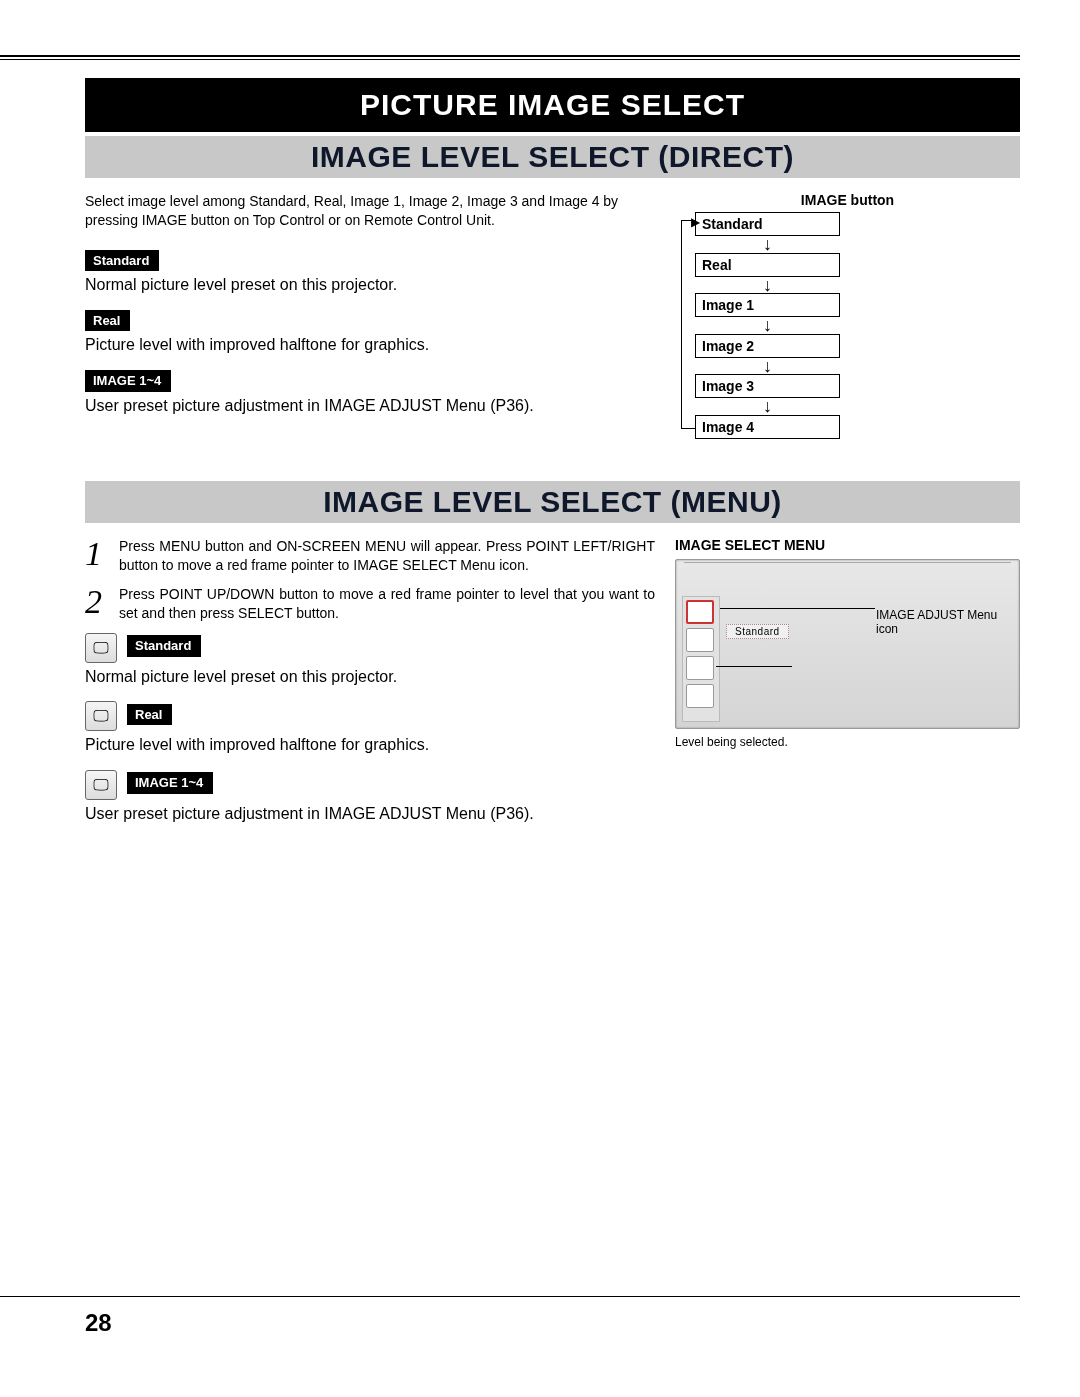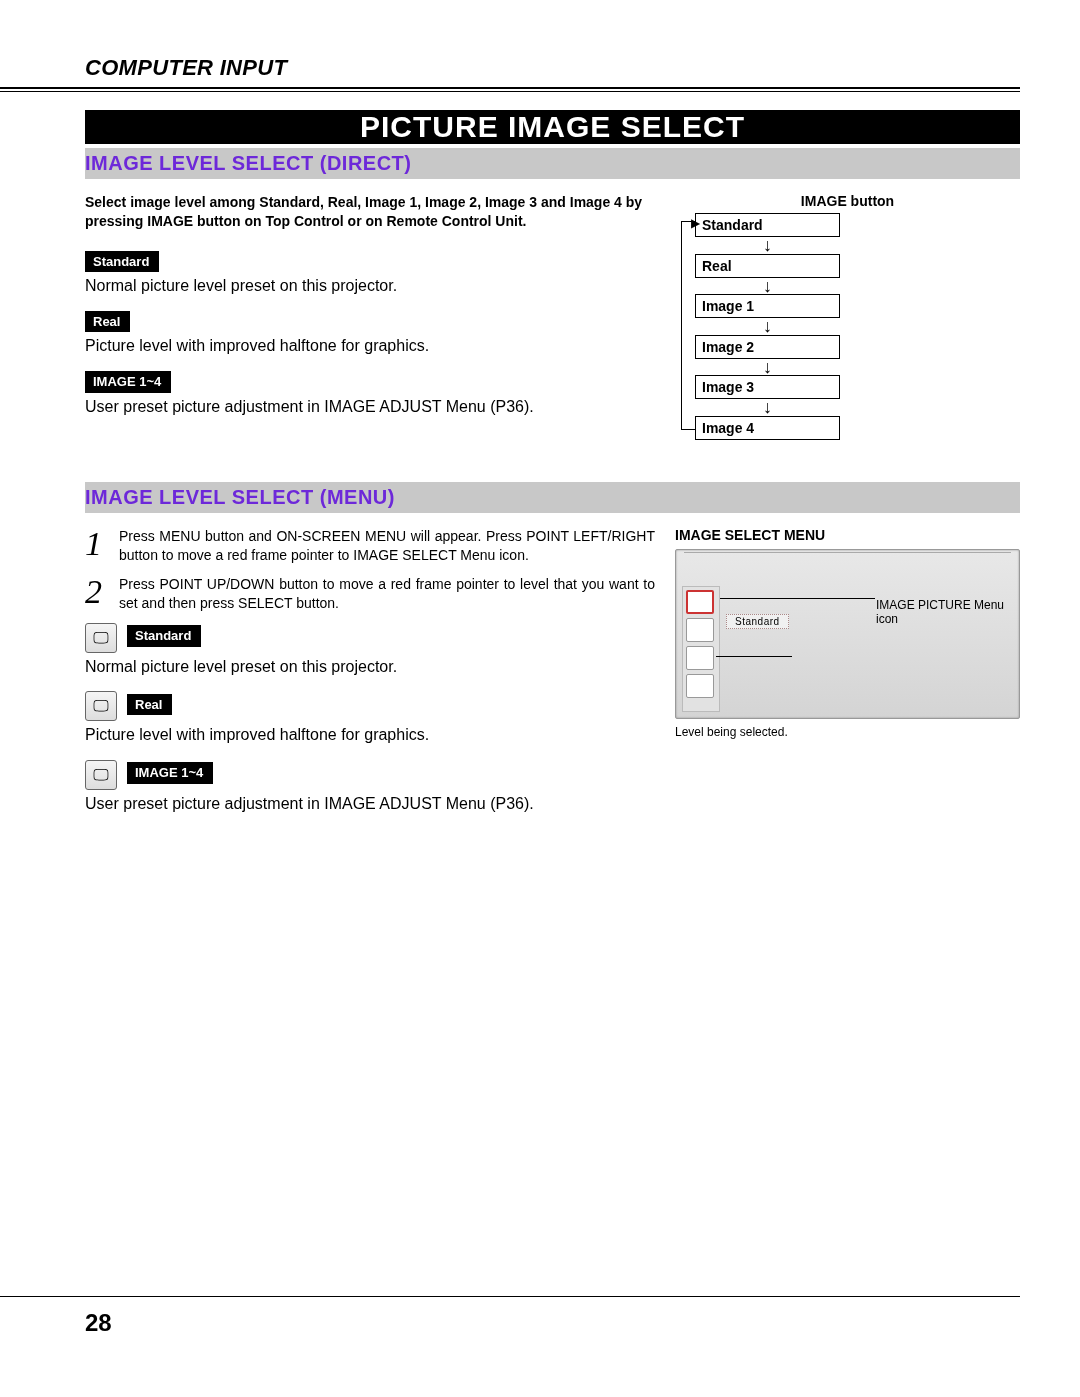--- a/index.html
+++ b/index.html
@@ -32,47 +32,47 @@
     margin-right: 0;
     margin-bottom: 18px;
   }
   .black-bar {
     background: #000;
     color: #fff;
     text-align: center;
     font-size: 30px;
     font-weight: bold;
     letter-spacing: 1px;
-    padding: 0 0;
+    padding: 10px 0;
     margin-bottom: 4px;
   }
   .gray-bar {
     background: #c8c8c8;
-    color: #6d28d9;
-    text-align: left;
-    font-size: 20px;
+    color: #0f172a;
+    text-align: center;
+    font-size: 30px;
     font-weight: bold;
     padding: 4px 0;
     margin-bottom: 14px;
     letter-spacing: 0.5px;
   }
   .two-col {
     display: flex;
     gap: 20px;
   }
   .left {
     flex: 1;
     font-size: 14px;
     line-height: 1.35;
   }
   .right {
     width: 345px;
     font-size: 14px;
   }
-  .intro { margin-bottom: 20px; font-weight: bold; }
+  .intro { margin-bottom: 20px; }
   .label-pill {
     display: inline-block;
     background: #000;
     color: #fff;
     font-weight: bold;
     font-size: 13px;
     padding: 2px 10px 2px 8px;
     margin-bottom: 3px;
   }
   .opt-desc { font-size: 16px; margin-bottom: 14px; }
@@ -235,21 +235,20 @@
   .page-rule {
     position: absolute;
     left: 0; right: 60px; bottom: 100px;
     border-top: 1px solid #000;
   }
 </style>
 </head>
 <body>
 
 <div class="page">
-  <div class="section-header">COMPUTER INPUT</div>
   <div class="double-rule"></div>
 
   <div class="black-bar">PICTURE IMAGE SELECT</div>
 
   <div class="gray-bar">IMAGE LEVEL SELECT (DIRECT)</div>
 
   <div class="two-col">
     <div class="left">
       <p class="intro">Select image level among Standard, Real, Image 1, Image 2, Image 3 and Image 4 by pressing IMAGE button on Top Control or on Remote Control Unit.</p>
 
@@ -323,21 +322,21 @@
         <div class="osd-divider"></div>
         <div class="osd-sidebar">
           <div class="side-ico" style="border:2px solid #c33;"></div>
           <div class="side-ico"></div>
           <div class="side-ico"></div>
           <div class="side-ico"></div>
         </div>
         <div class="osd-item-label">Standard</div>
 
         <div class="callout-line1"></div>
-        <div class="callout1">IMAGE PICTURE Menu icon</div>
+        <div class="callout1">IMAGE ADJUST Menu icon</div>
 
         <div class="callout-line2"></div>
       </div>
       <div class="small-note">Level being selected.</div>
     </div>
   </div>
 
   <div class="page-rule"></div>
   <div class="page-num">28</div>
 </div>

